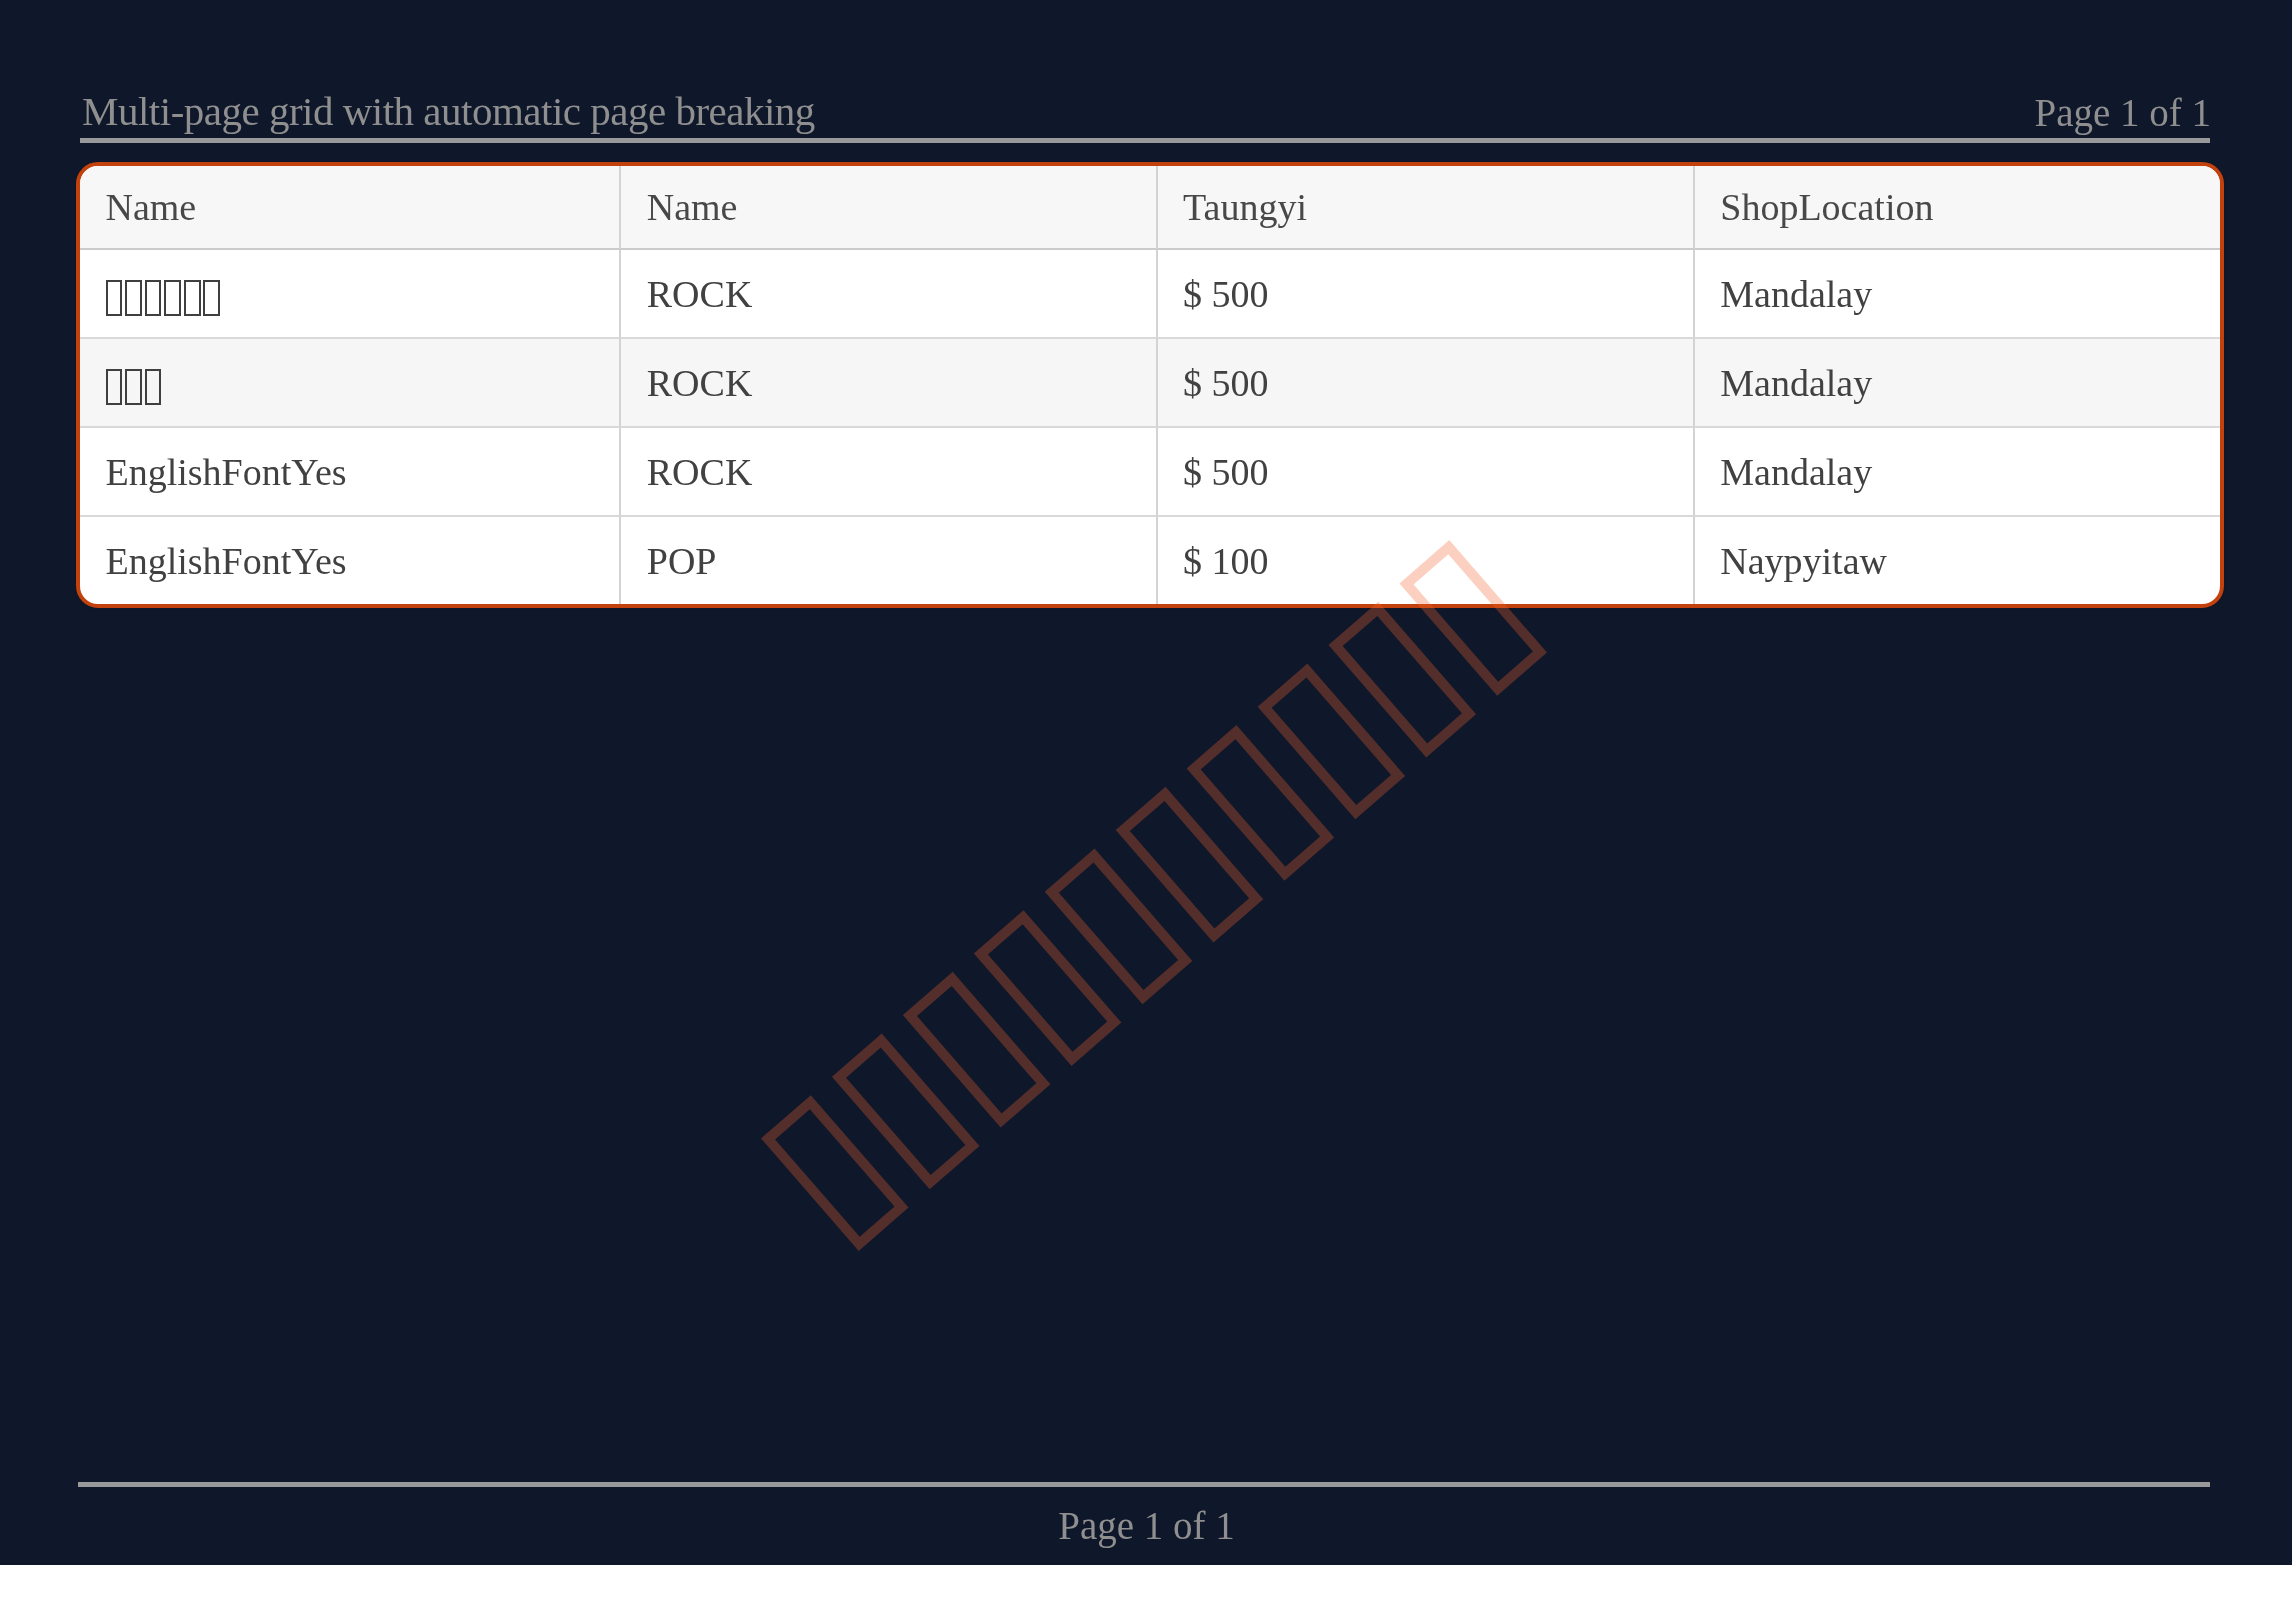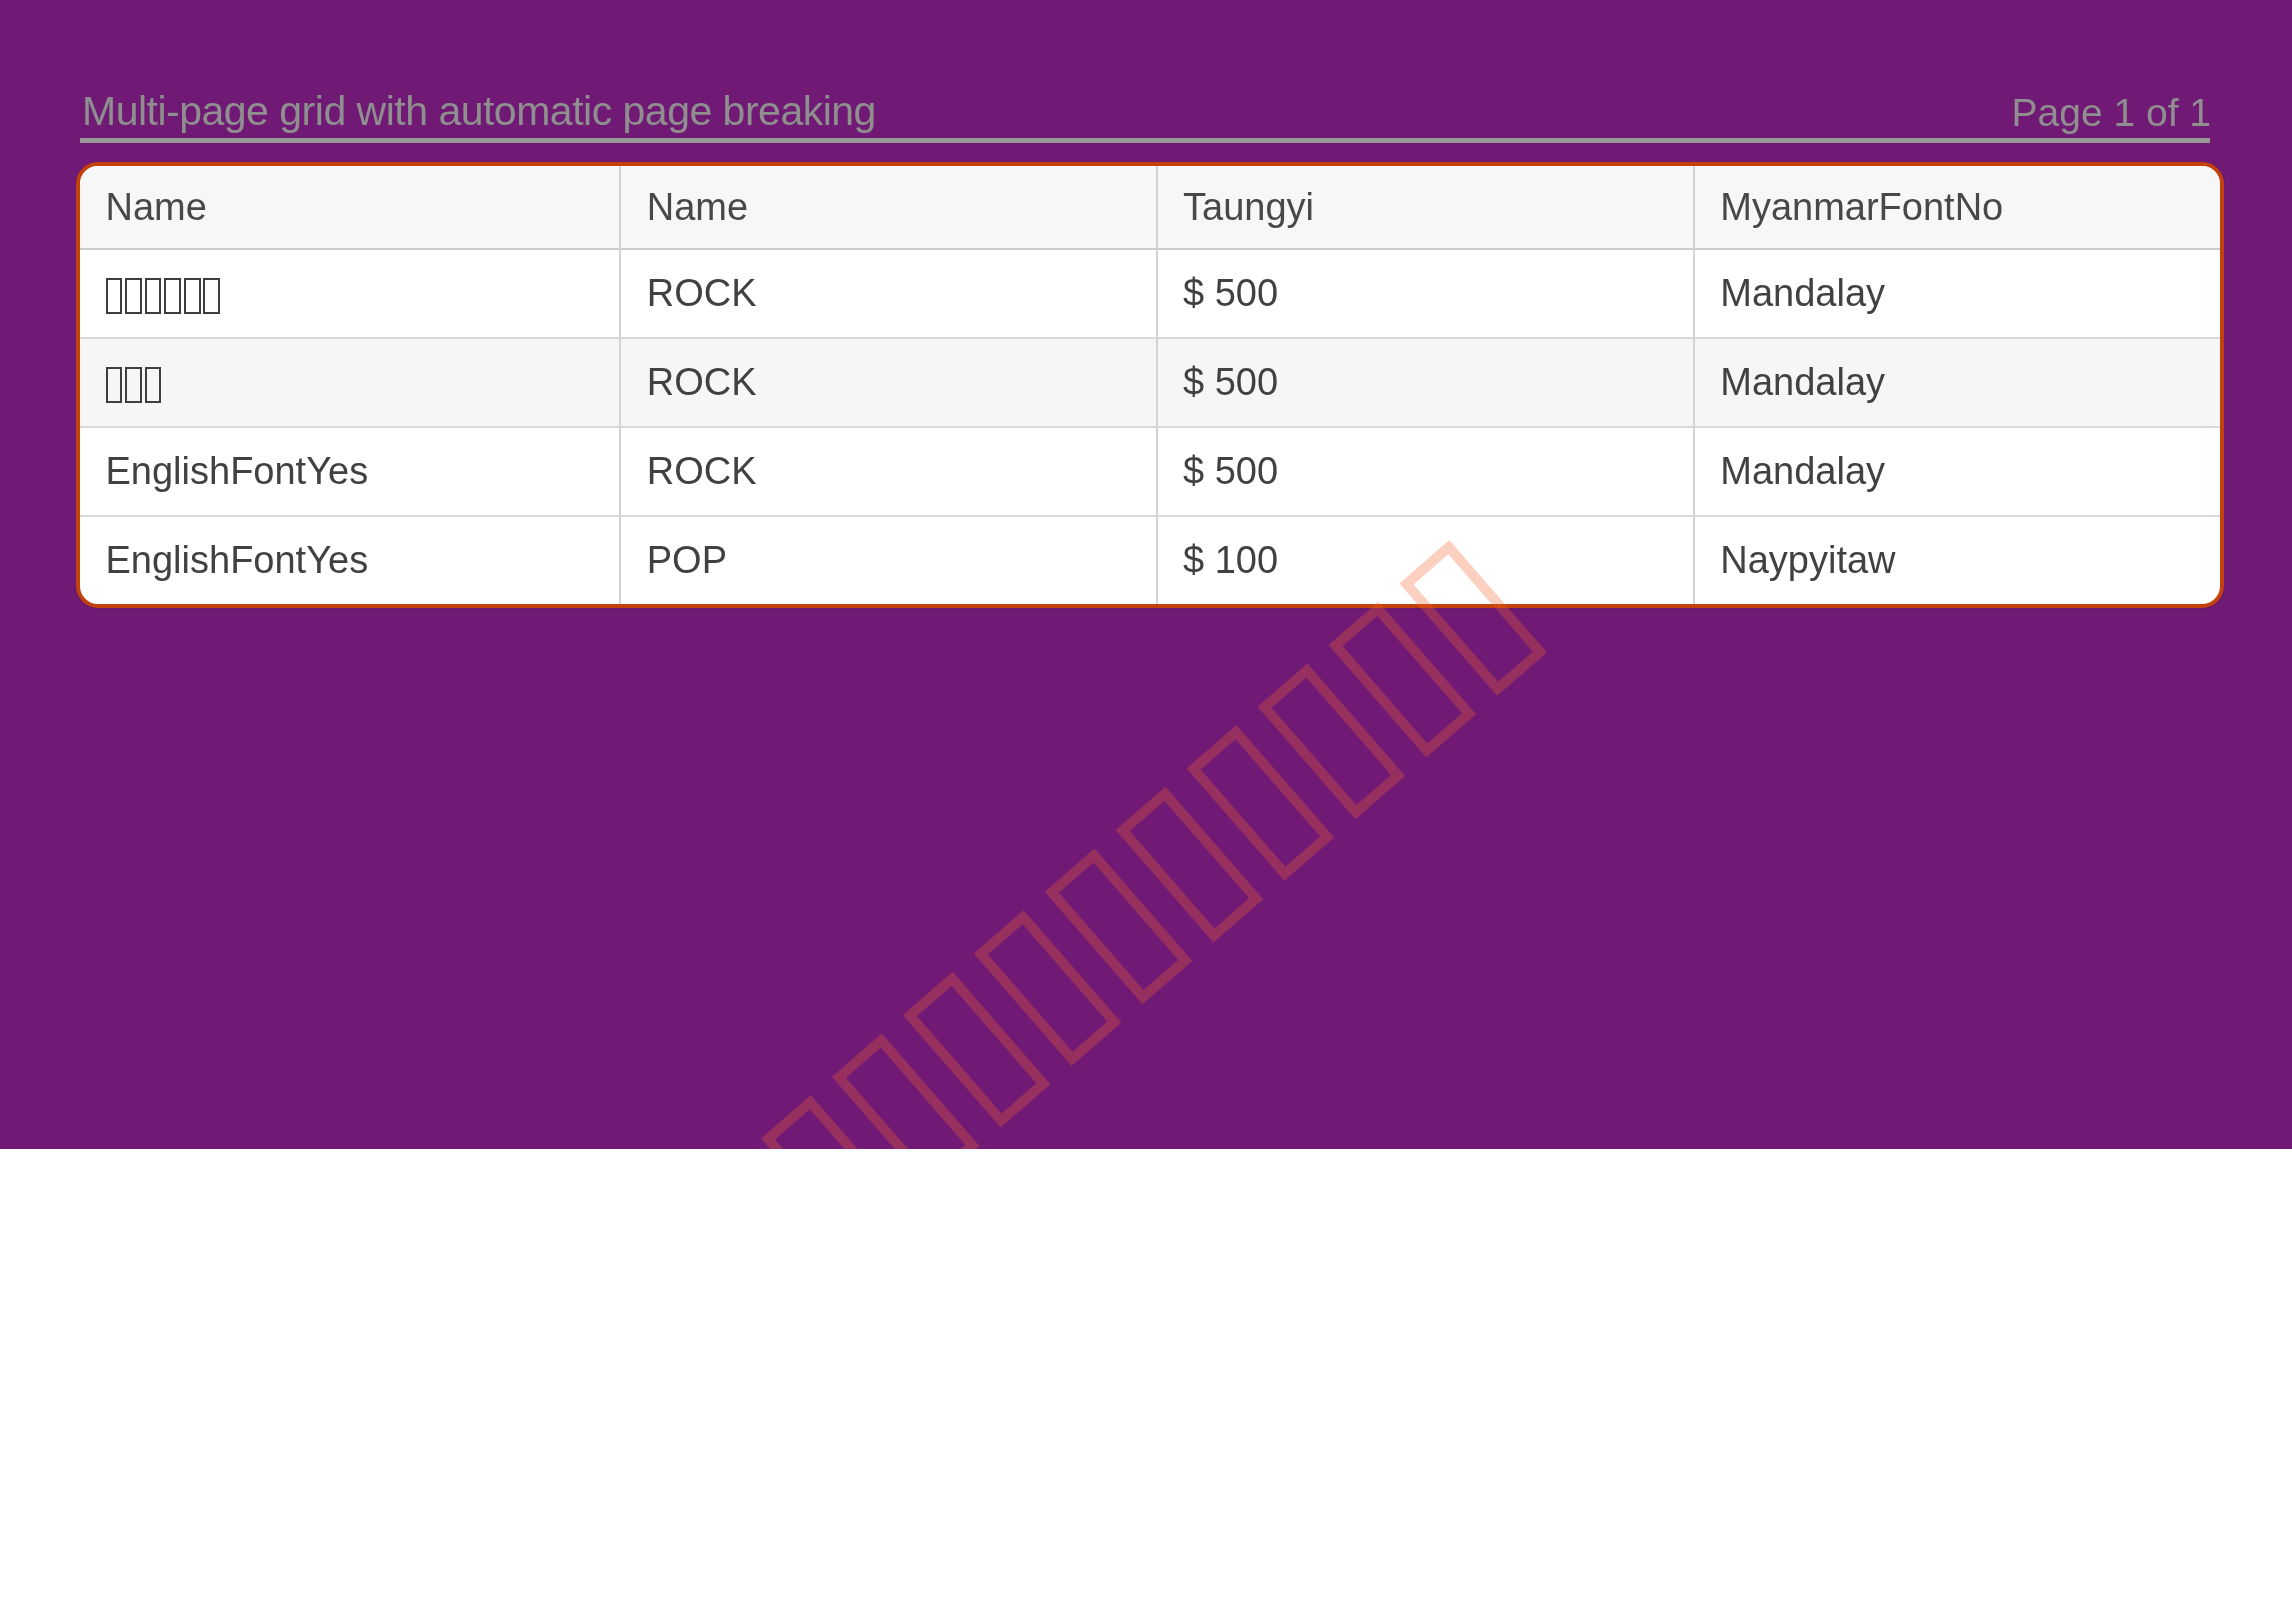--- a/index.html
+++ b/index.html
@@ -3,24 +3,24 @@
 <meta charset="utf-8">
 <style>
   html, body {
     margin: 0;
     padding: 0;
     background: #ffffff;
   }
   .page {
     position: relative;
     width: 2293px;
-    height: 1149px;
-    background: #701a75;
-    overflow: hidden;
-    font-family: Liberation Sans, sans-serif;
+    height: 1565px;
+    background: #0f172a;
+    overflow: hidden;
+    font-family: Liberation Serif, serif;
   }
 
   
   .page-title {
     position: absolute;
     left: 82px;
     top: 91px;
     font-size: 41px;
     line-height: 1;
     color: #8f8f8f;
@@ -157,21 +157,21 @@
         <col style="width:539px">
         <col style="width:536px">
         <col style="width:537px">
         <col style="width:527px">
       </colgroup>
       <thead>
         <tr class="header-row">
           <th>Name</th>
           <th>Name</th>
           <th>Taungyi</th>
-          <th>MyanmarFontNo</th>
+          <th>ShopLocation</th>
         </tr>
       </thead>
       <tbody id="grid-body">
           <tr class="data-row">
             <td><span class="tofu"></span><span class="tofu"></span><span class="tofu"></span><span class="tofu"></span><span class="tofu"></span><span class="tofu"></span></td>
             <td>ROCK</td>
             <td>$ 500</td>
             <td>Mandalay</td>
           </tr>
           <tr class="data-row striped">

